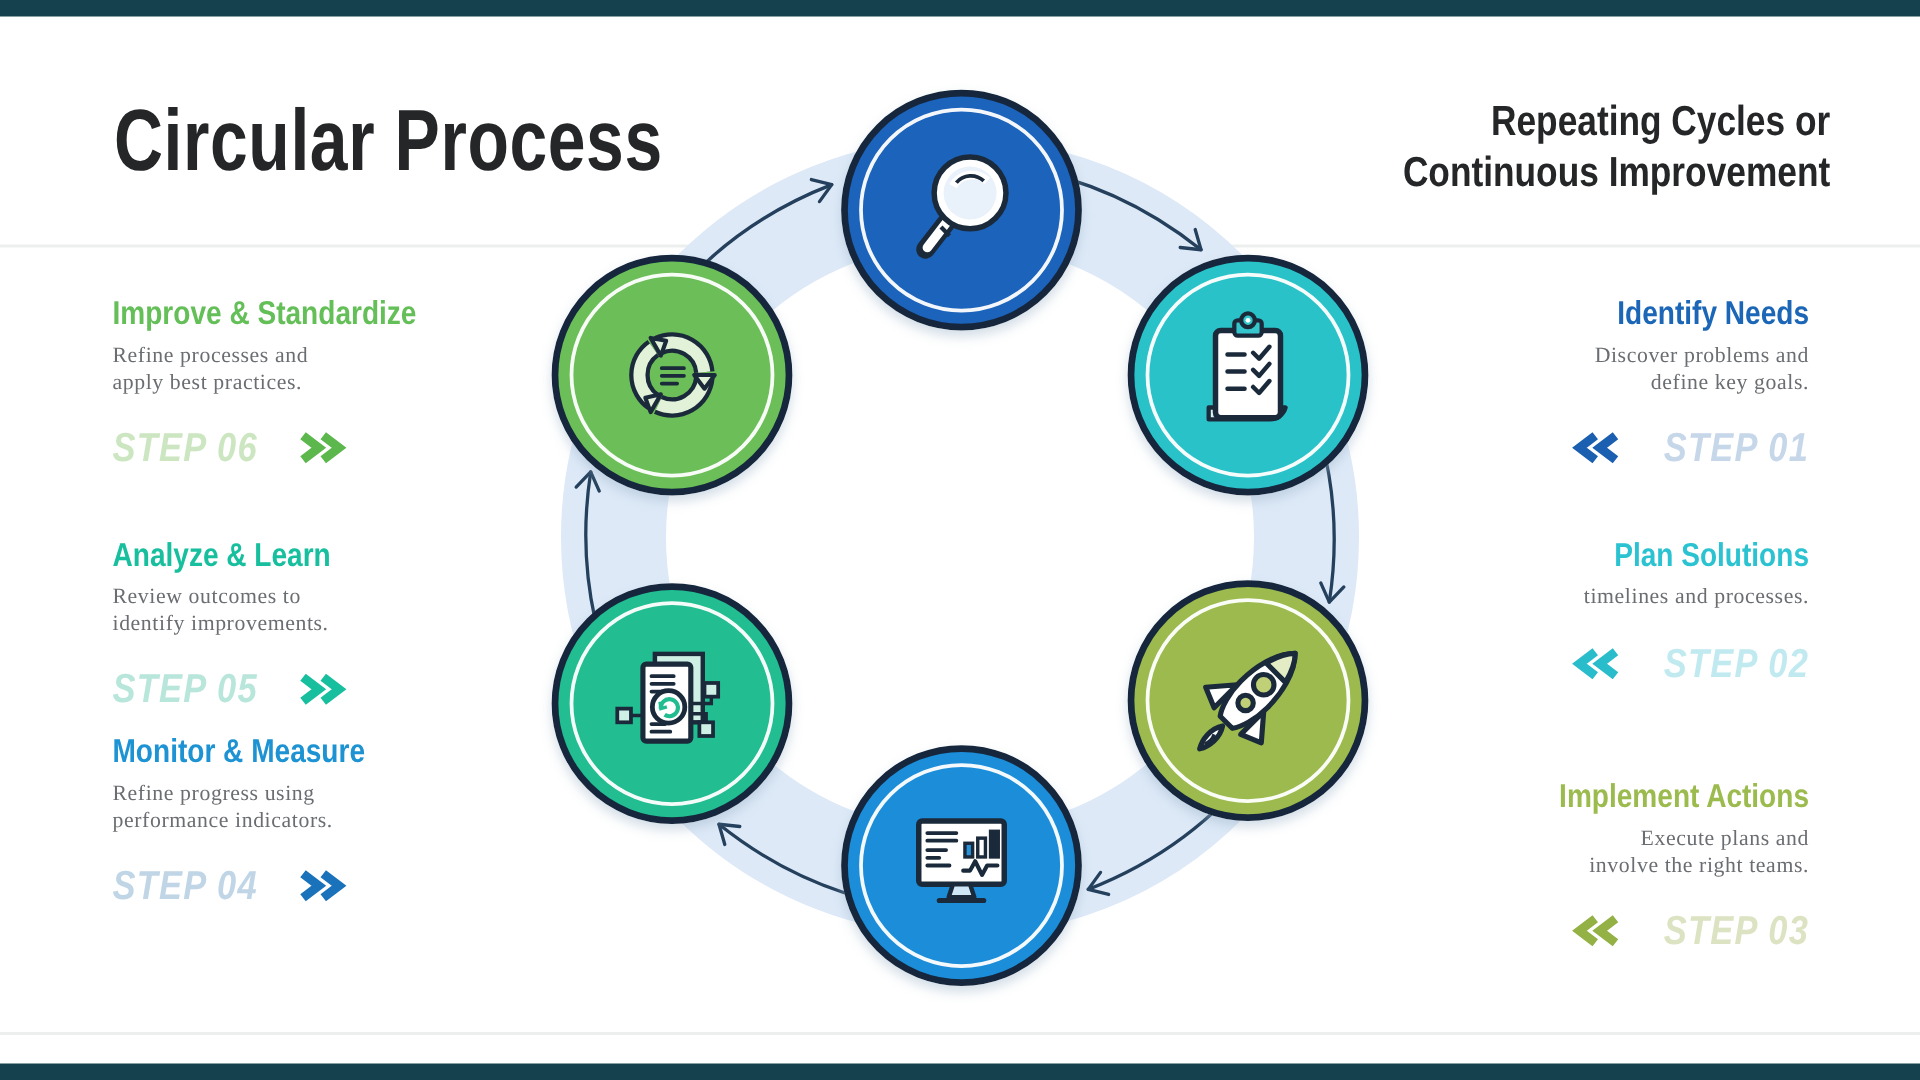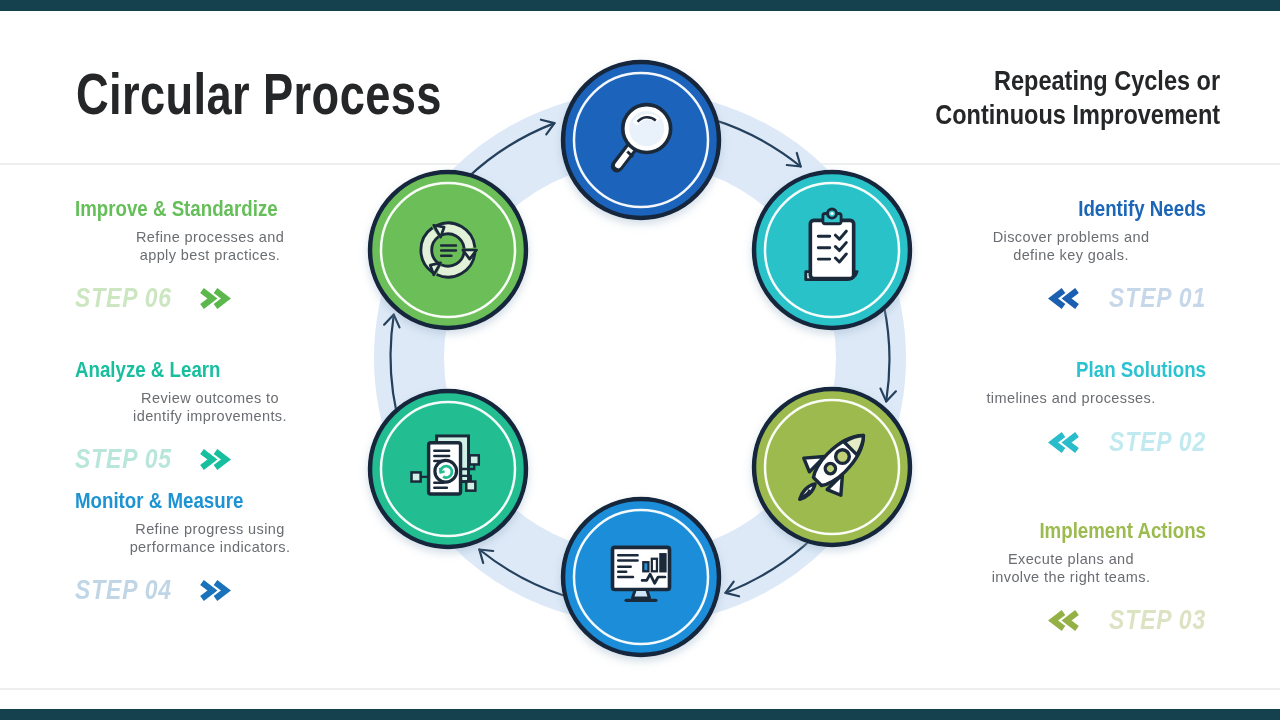--- a/index.html
+++ b/index.html
@@ -20,21 +20,21 @@
             line-height:34px;font-weight:700;color:#242628;transform:scaleX(.84);
             transform-origin:100% 0;z-index:3;white-space:nowrap;}
 
   .block{position:absolute;width:270px;z-index:3;}
   .block.left{left:75px;text-align:left;}
   .block.right{right:74px;text-align:right;}
   .block h3{margin:0;font-size:22px;line-height:24px;font-weight:700;white-space:nowrap;}
   .block.left h3{transform:scaleX(.85);transform-origin:0 0;}
   .block.right h3{transform:scaleX(.85);transform-origin:100% 0;}
   .desc{margin-top:8px;font-size:14.5px;line-height:17.5px;color:#6a6d71;
-        letter-spacing:.4px;font-family:Liberation Sans, sans-serif;text-align:center;}
+        letter-spacing:.4px;font-family:Liberation Serif, serif;}
   .steprow{margin-top:19px;display:flex;align-items:center;gap:10px;font-style:italic;}
   .block.right .steprow{justify-content:flex-end;gap:12px;}
   .steplabel{font-size:27px;font-weight:700;letter-spacing:1px;white-space:nowrap;}
   .block.left .steplabel{transform:scaleX(.85);transform-origin:0 50%;}
   .block.right .steplabel{transform:scaleX(.85);transform-origin:100% 50%;}
   .chev{flex:0 0 auto;display:block;}
 
   #diagram{position:absolute;left:316px;top:45px;width:650px;height:660px;z-index:2;}
   .wmark{font-family:"Liberation Sans",sans-serif;}
 </style>

